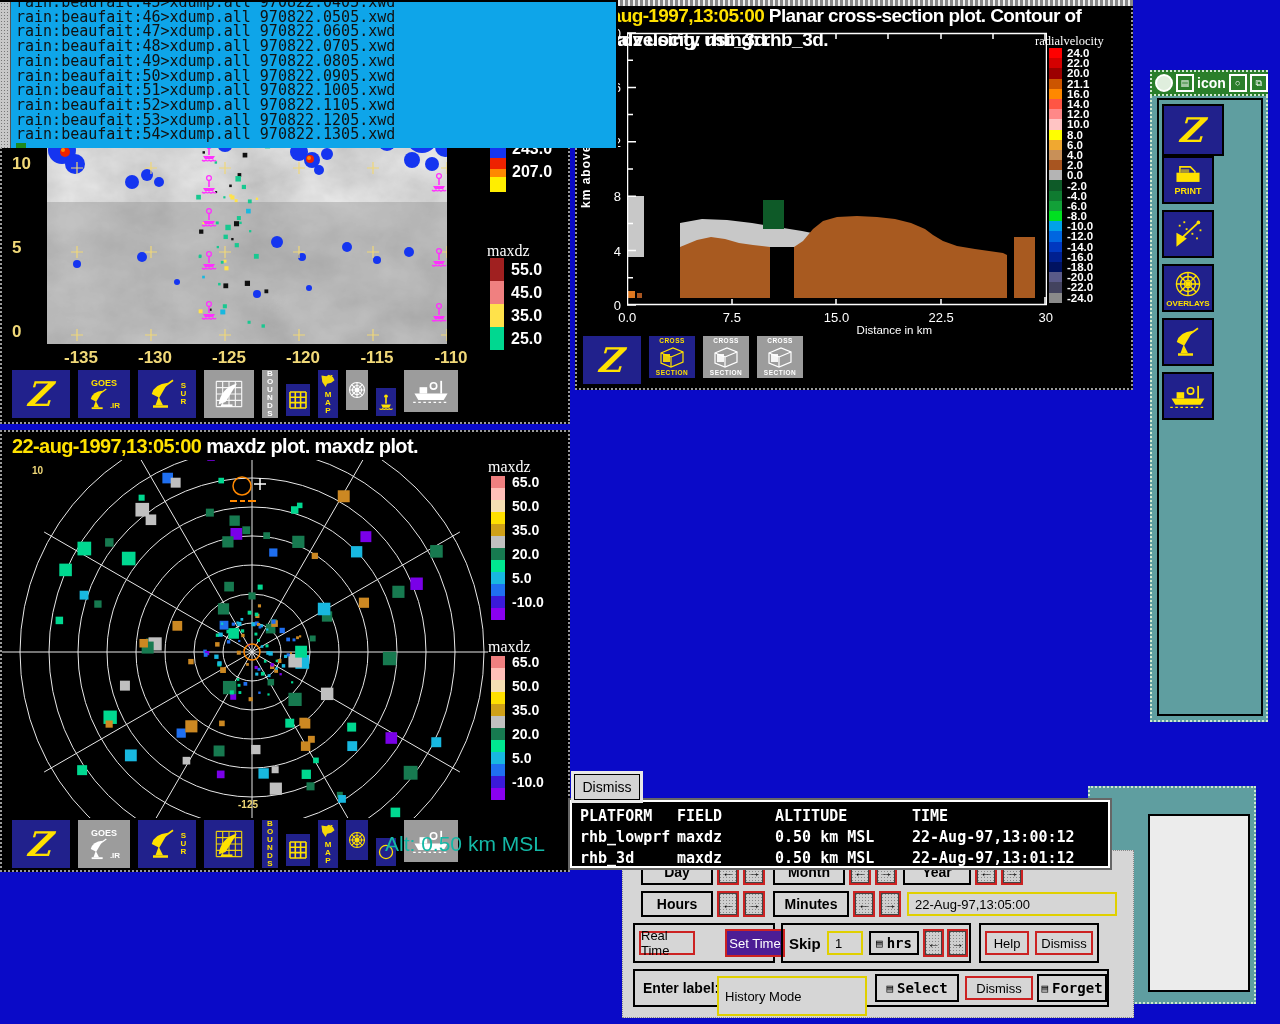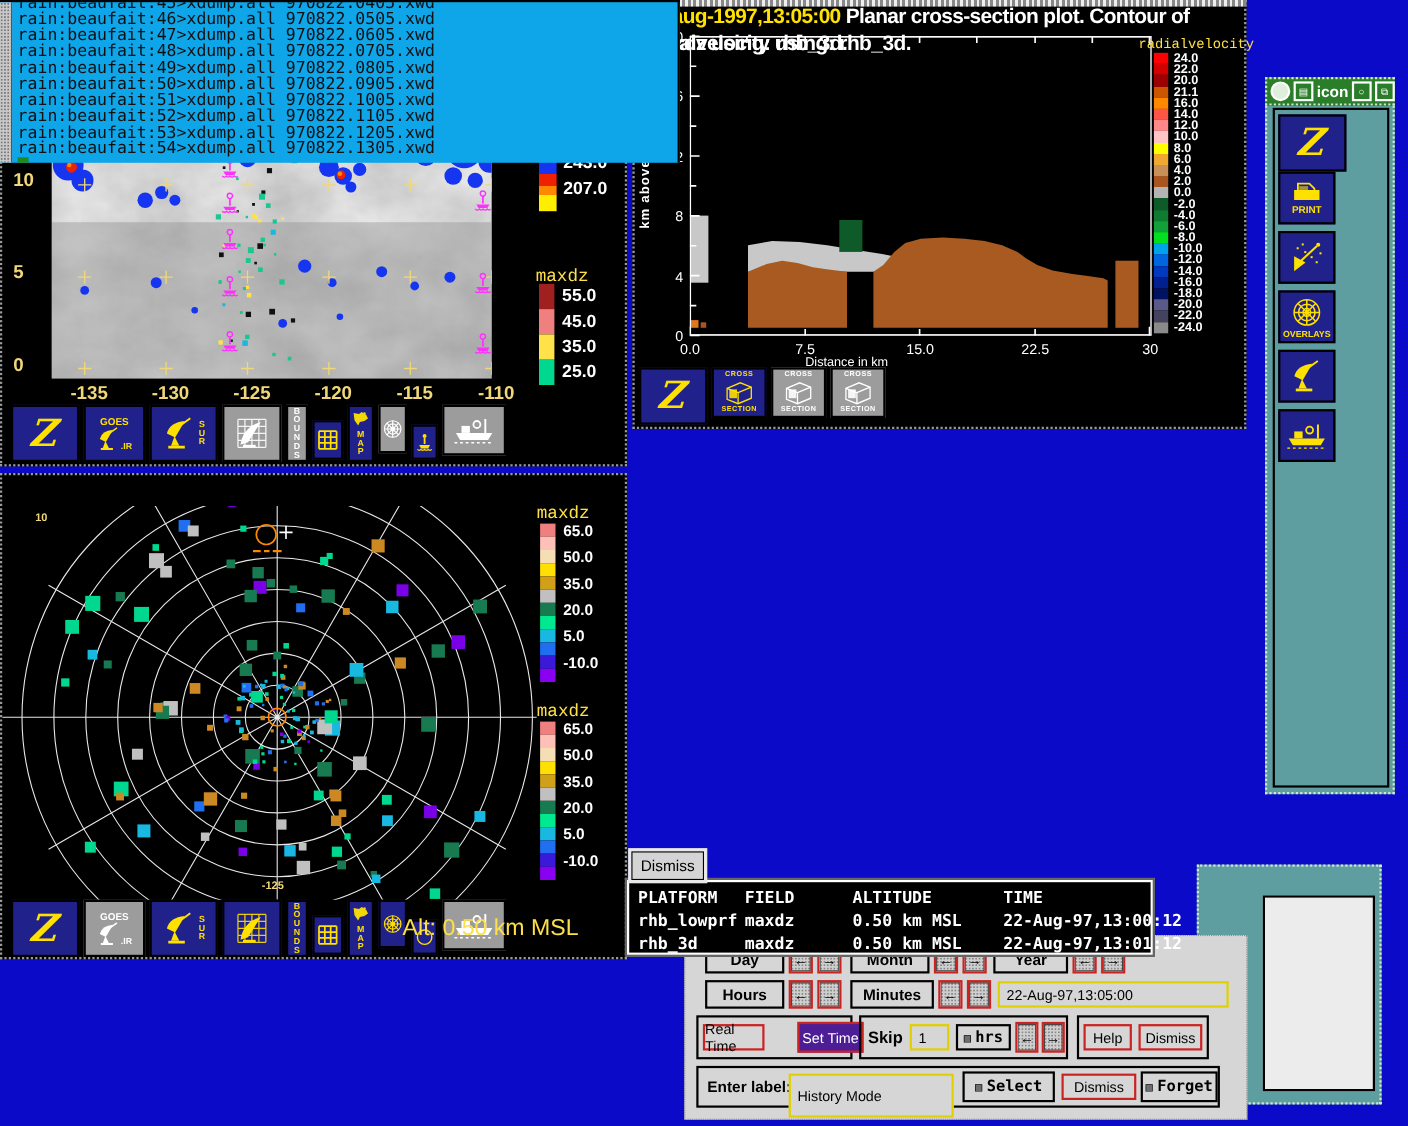--- a/index.html
+++ b/index.html
@@ -7,34 +7,34 @@
 body{background:#0a0ac8;font-family:"Liberation Sans",sans-serif;position:relative}
 .abs{position:absolute}
 .win{position:absolute;background:#000;border:2px dotted #9a9a9a}
 .title{white-space:nowrap;font-weight:bold;font-size:20px;letter-spacing:-0.6px}
 .t-time{color:#ffe100}
 .t-rest{color:#fff}
 .title2{color:#fff;font-weight:bold;font-size:20px;letter-spacing:-0.5px;z-index:5}
 .ylab-yellow{color:#f0d878;font-weight:bold;font-size:17px}
 .xlabels{display:flex}
 .xlabels .line{width:74px;text-align:center;color:#f0d878;font-weight:bold;font-size:17px}
-.cbar-label{color:#fde047;font-size:14px;font-family:Liberation Mono, monospace}
+.cbar-label{color:#ffffff;font-size:14px;font-family:Liberation Serif, serif}
 .cb-row{display:flex;align-items:center}
 .cb-sw{width:14px;align-self:stretch;flex:none}
 .cb-lb{margin-left:7px;color:#fff;font-weight:bold}
 .cb23 .cb-row{height:23px}.cb23 .cb-lb{font-size:16px}
 .cb16 .cb-row{height:16px}.cb16 .cb-lb{font-size:14px}
 .cb10 .cb-row{height:10.2px}.cb10 .cb-sw{width:13px}.cb10 .cb-lb{font-size:11.5px;margin-left:5px}
 .cb12 .cb-row{height:12px}.cb12 .cb-lb{font-size:14px}
 .ir-ticks .line{height:23.3px;display:flex;align-items:center;color:#fff;font-weight:bold;font-size:16px}
 .xs-ylabels .line{height:54.4px;line-height:15px;color:#fff;font-size:13px;text-align:right;width:26px}
 .xs-xticks{display:flex}
 .xs-xticks .line{width:104.6px;text-align:center;color:#fff;font-size:13px}
 .vert-axis{color:#fff;font-size:12px;font-weight:bold;writing-mode:vertical-rl;transform:rotate(180deg);letter-spacing:1px}
-.xaxis-name{color:#fff;font-size:11.5px;text-align:left}
+.xaxis-name{color:#fff;font-size:11.5px;text-align:right}
 .toolbar{display:flex;align-items:flex-start}
 .tbi{border:2px solid #000;background:#21218c;color:#ffe100;display:flex;flex-direction:column;align-items:center;justify-content:center;margin-right:4px;flex:none;overflow:hidden}
 .tbi.grayic{background:#9c9c9c;color:#fff}
 .zg{font-family:"DejaVu Serif",serif;font-style:italic;font-weight:bold;font-size:34px;transform:skewX(-6deg);line-height:30px}
 .tbi-z{width:62px;height:52px}
 .tbi-goes{width:56px;height:52px}
 .tbi-goes .grow{display:flex;align-items:flex-end}
 .tbi-dish{width:62px;height:52px;flex-direction:row;gap:3px}
 .tbi-griddish{width:54px;height:52px}
 .tbi-vtext{width:20px;height:52px}
@@ -61,21 +61,21 @@
 .tbi-print svg{width:30px;height:22px}
 .tbi-wand svg,.tbi-overlays svg,.tbi-dishplain svg{width:30px;height:30px}
 .tbi-shipbig svg{width:38px;height:28px}
 
 #terminal{left:0;top:870;width:618px;height:148px;background:#0ea5e9;border-top:2px solid #000;border-right:2px solid #000;z-index:45;overflow:hidden}
 #terminal .tlines{position:absolute;left:16px;top:-7px;font-family:"DejaVu Sans Mono",monospace;font-size:15px;color:#111;line-height:14.7px;white-space:pre}
 #term-scroll{position:absolute;left:0;top:0;width:11px;height:100%;background:#c8c8c8;background-image:radial-gradient(#777 0.8px,transparent 0.9px);background-size:3px 3px;border-right:1px solid #555}
 #term-cursor{position:absolute;width:10px;height:14px;background:#1f8a1f}
 
 #pt-dismiss{left:574px;top:774px;width:66px;height:26px;background:#d4d4d4;border:1px solid #000;box-shadow:0 0 0 3px #e8e8e8;color:#000;font-size:14px;display:flex;align-items:center;justify-content:center;z-index:55}
-#ptable{left:570px;top:800px;width:478px;height:68px;background:#000;border:2px solid #fff;box-shadow:0 0 0 2px #666;z-index:50;font-family:"DejaVu Sans Mono",monospace;font-weight:bold;font-size:15px;color:#fff}
+#ptable{left:570px;top:800px;width:540px;height:68px;background:#000;border:2px solid #fff;box-shadow:0 0 0 2px #666;z-index:50;font-family:"DejaVu Sans Mono",monospace;font-weight:bold;font-size:15px;color:#fff}
 .pt-row{display:grid;grid-template-columns:97px 98px 137px auto;padding-left:8px;height:21px;line-height:21px;white-space:nowrap}
 
 #tc{left:622px;top:850px;width:512px;height:168px;background:#d6d6d6;border:1px dotted #888;z-index:40}
 .tc-btn{position:absolute;background:#d6d6d6;border:2px solid #000;font-weight:bold;font-size:14px;color:#000;display:flex;align-items:center;justify-content:center}
 .tc-red{position:absolute;background:#d6d6d6;border:2px solid #cc2222;font-size:13px;color:#000;display:flex;align-items:center;justify-content:center}
 .tc-arrow{position:absolute;border:2px solid #cc2222;background:#cfcfcf;background-image:radial-gradient(#888 0.8px,transparent 0.9px);background-size:3px 3px;box-shadow:inset 0 0 0 1px #444;color:#000;font-size:13px;font-weight:bold;display:flex;align-items:center;justify-content:center}
 .tc-field{position:absolute;background:#d6d6d6;border:2px solid #e0d000;font-size:13px;color:#000;display:flex;align-items:center;padding-left:6px;white-space:nowrap}
 .tc-box{position:absolute;border:2px solid #000}
 .tc-menu{position:absolute;background:#d6d6d6;border:2px solid #000;font-family:"DejaVu Sans Mono",monospace;font-weight:bold;font-size:14px;color:#000;display:flex;align-items:center;justify-content:center;gap:4px}
 .menu-glyph{font-size:11px}
@@ -692,20 +692,23 @@
           <path d="M3 8 L15 3 L25 7 L25 17 L13 22 L3 18 Z" fill="none" stroke="currentColor" stroke-width="1.2"></path>
           <path d="M3 8 L13 12 L13 22 M13 12 L25 7" fill="none" stroke="currentColor" stroke-width="1.2"></path>
           <rect x="5" y="9" width="7" height="8" fill="currentColor" opacity=".9"></rect>
         </svg>
         <span class="t7">SECTION</span>
       </div>
     </div>
 </div>
 
 <div class="win" style="left:0;top:430px;width:570px;height:442px">
+  <div class="abs title" style="left:10px;top:3px">
+    <span class="t-time">22-aug-1997,13:05:00</span><span class="t-rest"> maxdz plot.  maxdz plot.</span>
+  </div>
   <svg class="abs" id="ppisvg" style="left:0;top:28px" width="486" height="358" viewBox="0 0 486 358">
     <g id="ppi-grid" stroke="#e8e8e8" stroke-width="1" fill="none">
         <path d="M221 192 A29 29 0 1 0 279 192 A29 29 0 1 0 221 192 M192 192 A58 58 0 1 0 308 192 A58 58 0 1 0 192 192 M163 192 A87 87 0 1 0 337 192 A87 87 0 1 0 163 192 M134 192 A116 116 0 1 0 366 192 A116 116 0 1 0 134 192 M105 192 A145 145 0 1 0 395 192 A145 145 0 1 0 105 192 M76 192 A174 174 0 1 0 424 192 A174 174 0 1 0 76 192 M47 192 A203 203 0 1 0 453 192 A203 203 0 1 0 47 192 M18 192 A232 232 0 1 0 482 192 A232 232 0 1 0 18 192 "></path>
         <path d="M250 0 V358 M0 192 H486 M250 192 L457.8460969082653 312 M250 192 L370 399.8460969082653 M250 192 L130.00000000000006 399.8460969082653 M250 192 L42.15390309173472 312 M250 192 L42.15390309173475 71.99999999999997 M250 192 L129.9999999999999 -15.846096908265224 M250 192 L370 -15.846096908265253 M250 192 L457.8460969082652 71.99999999999989 "></path>
       </g>
     <g id="ppi-cells">
         <rect x="293.3448026704008" y="195.00177488607352" width="13.79216869501397" height="13.79216869501397" fill="#18b8e0"></rect>
         <rect x="143.94717689498108" y="178.49527794489123" width="9.196093692677096" height="9.196093692677096" fill="#177a50"></rect>
         <rect x="92.26471236942521" y="140.3916349636637" width="7.320340049220249" height="7.320340049220249" fill="#177a50"></rect>
         <rect x="261.29047748079313" y="72.2391347908396" width="6.774235340999439" height="6.774235340999439" fill="#177a50"></rect>
@@ -1049,21 +1052,21 @@
       <div class="tbi tbi-ship grayic">
         <svg viewBox="0 0 30 22">
           <path d="M2 13 h26 l-3 5 H5 Z" fill="currentColor"></path>
           <rect x="6" y="8" width="6" height="5" fill="currentColor"></rect>
           <circle cx="17" cy="7" r="2.5" stroke="currentColor" fill="none" stroke-width="1.3"></circle>
           <line x1="23" y1="3" x2="23" y2="13" stroke="currentColor" stroke-width="1.4"></line>
           <path d="M1 20 h28" stroke="currentColor" stroke-dasharray="2 2" fill="none"></path>
         </svg>
       </div>
     </div>
-  <div class="abs" style="left:364px;top:400px;color:#fde047;font-size:21px">Alt: 0.50 km MSL</div>
+  <div class="abs" style="left:383px;top:400px;color:#14b8a6;font-size:21px">Alt: 0.50 km MSL</div>
 </div>
 
 <div class="abs" id="terminal">
   <div id="term-scroll"></div>
   <div class="tlines"><div class="line">rain:beaufait:45&gt;xdump.all 970822.0405.xwd</div><div class="line">rain:beaufait:46&gt;xdump.all 970822.0505.xwd</div><div class="line">rain:beaufait:47&gt;xdump.all 970822.0605.xwd</div><div class="line">rain:beaufait:48&gt;xdump.all 970822.0705.xwd</div><div class="line">rain:beaufait:49&gt;xdump.all 970822.0805.xwd</div><div class="line">rain:beaufait:50&gt;xdump.all 970822.0905.xwd</div><div class="line">rain:beaufait:51&gt;xdump.all 970822.1005.xwd</div><div class="line">rain:beaufait:52&gt;xdump.all 970822.1105.xwd</div><div class="line">rain:beaufait:53&gt;xdump.all 970822.1205.xwd</div><div class="line">rain:beaufait:54&gt;xdump.all 970822.1305.xwd</div></div>
   <div id="term-cursor" style="left:16px;top:141px"></div>
 </div>
 
 <div class="abs" id="pt-dismiss">Dismiss</div>
 <div class="abs" id="ptable">

